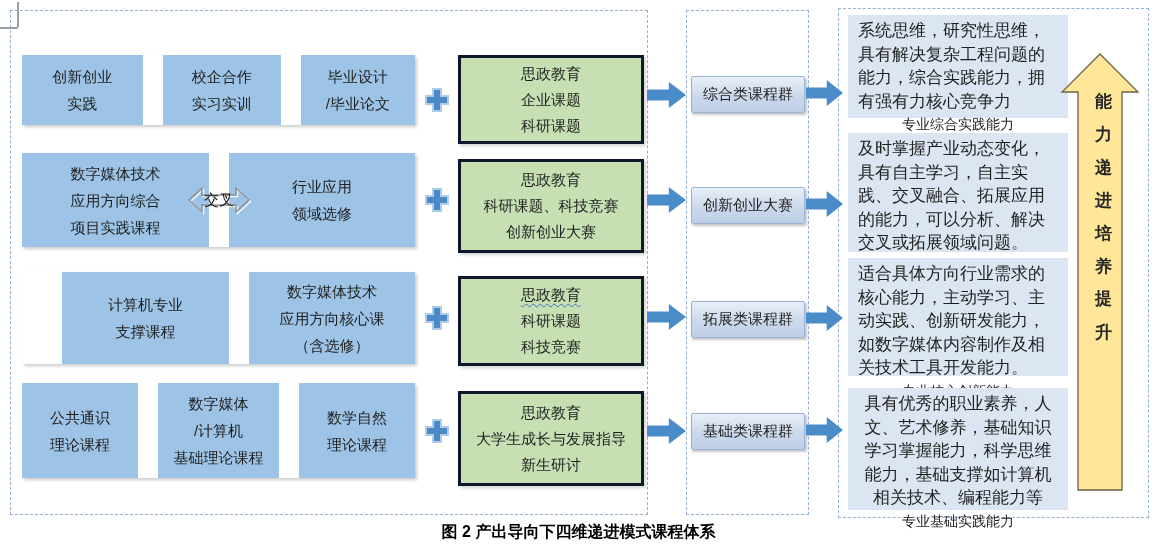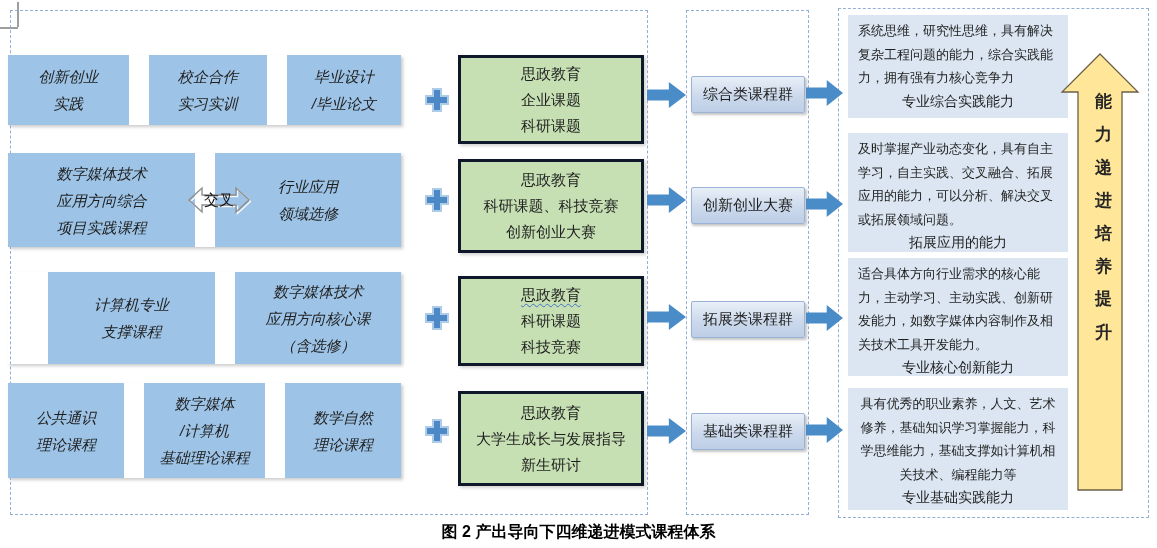--- a/index.html
+++ b/index.html
@@ -5,22 +5,22 @@
   html,body{margin:0;padding:0;background:#ffffff;}
   .canvas{
     position:relative;width:1157px;height:548px;background:#ffffff;
     font-family:"Liberation Sans","DejaVu Sans",sans-serif;color:#1f1f1f;
     overflow:hidden;
   }
   .dashed-rect{position:absolute;border:1.5px dashed #93afd3;background:transparent;}
   .artifact{position:absolute;background:#9e9e9e;}
 
   
-  .lrow{position:absolute;left:8px;width:393px;display:flex;gap:20px;
-        box-shadow:2px 2px 3px rgba(110,110,110,0.35);font-style:italic;}
+  .lrow{position:absolute;left:22px;width:393px;display:flex;gap:20px;
+        box-shadow:2px 2px 3px rgba(110,110,110,0.35);}
   .lbox{background:#9dc3e6;display:flex;align-items:center;justify-content:center;}
   .btext{white-space:pre-line;text-align:center;font-size:15px;line-height:27px;}
 
   
   .cross-wrap{position:absolute;left:187px;top:182px;width:64px;height:36px;}
   .cross-label{position:absolute;inset:0;display:flex;align-items:center;justify-content:center;
                font-size:15px;color:#111;}
 
   
   .plus{position:absolute;left:423px;width:28px;height:28px;}
@@ -41,21 +41,21 @@
   
   .chip{position:absolute;left:691px;width:112px;height:35px;
         background:linear-gradient(180deg,#e8eff7 0%,#ccd9ec 55%,#bccee6 100%);
         border:1px solid #9ab3d6;border-radius:2px;
         box-shadow:1.5px 2px 2.5px rgba(110,110,110,0.4);
         display:flex;align-items:center;justify-content:center;font-size:15px;}
 
   
   .ablock{position:absolute;left:848px;width:220px;background:#dbe6f2;
           padding:4px 10px;box-sizing:border-box;}
-  .abody{font-size:13px;line-height:23.5px;text-align:left;}
+  .abody{font-size:17px;line-height:23.5px;text-align:left;}
   .abody.centered{text-align:center;}
   .atag{font-size:14px;line-height:23.5px;text-align:center;}
 
   
   .yarrow{position:absolute;left:1060px;top:52px;}
   .vlabel{position:absolute;left:1092px;top:78px;height:420px;
           writing-mode:vertical-rl;text-orientation:upright;letter-spacing:33px;
           font-size:17px;font-weight:bold;color:#262626;}
 
   .caption{position:absolute;left:0;top:522px;width:100%;text-align:center;

